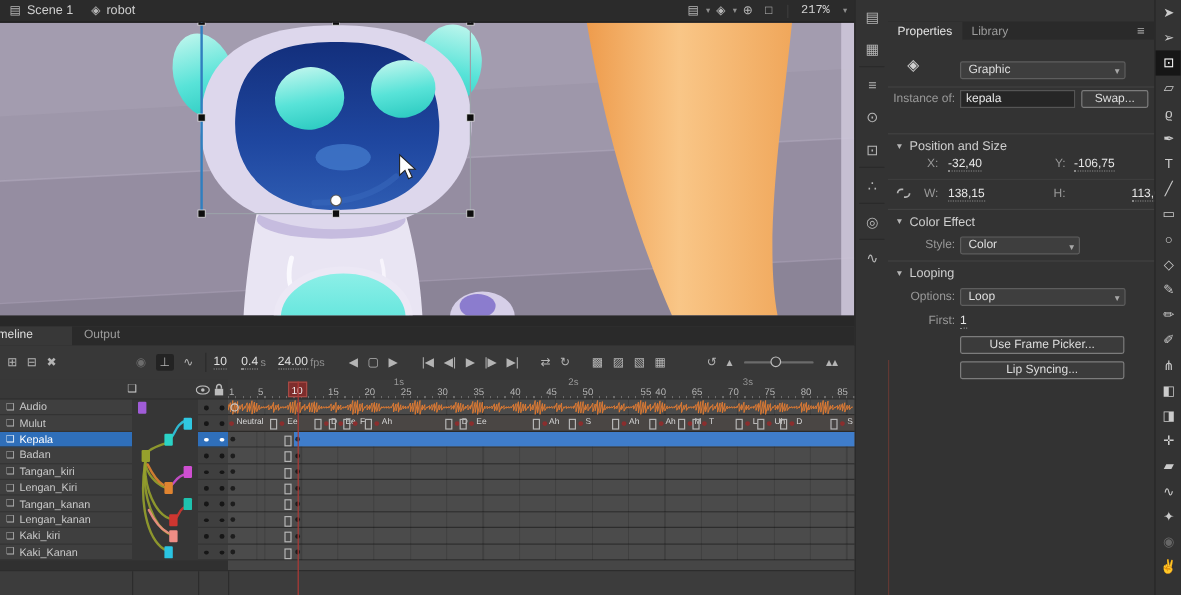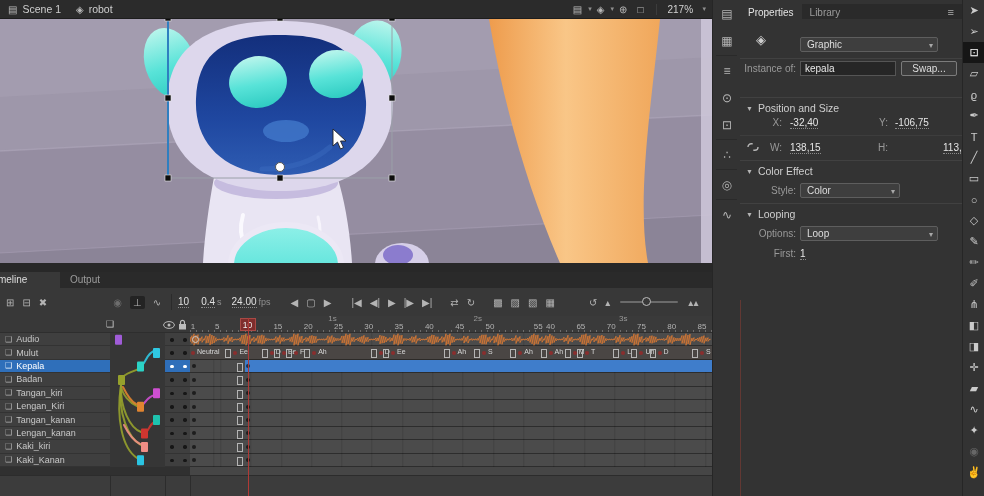--- a/index.html
+++ b/index.html
@@ -6,30 +6,30 @@
   body{font-family:"Liberation Sans",sans-serif;-webkit-font-smoothing:antialiased;}
   .app{position:relative;width:984px;height:496px;background:#333;overflow:hidden;color:#ccc;font-size:10px;}
   .abs{position:absolute;}
   
   #edit-bar{left:0;top:0;width:712px;height:19px;background:#2b2b2b;border-bottom:1px solid #1d1d1d;display:flex;align-items:center;box-sizing:border-box;}
   #edit-bar .crumb{color:#cfcfcf;font-size:10.5px;margin-right:10px;}
   #edit-bar .icn{color:#b8b8b8;font-size:10px;margin:0 5px;}
   #edit-bar .chev{color:#8f8f8f;font-size:7px;margin-left:1px;}
   #eb-right{margin-left:auto;display:flex;align-items:center;padding-right:6px;}
   #zoom-box{display:flex;align-items:center;border-left:1px solid #3c3c3c;padding-left:10px;margin-left:8px;}
-  #zoom-box .zv{color:#d2d2d2;font-size:10px;width:34px;}
+  #zoom-box .zv{color:#d2d2d2;font-size:10px;width:34px;font-family:Liberation Mono, monospace;}
   
   #stage{left:0;top:19px;}
   #canvas-gap{left:0;top:263px;width:712px;height:9px;background:#282828;}
   
   #panel-strip{left:712px;top:0;width:28px;height:496px;background:#333;border-left:1px solid #262626;box-sizing:border-box;}
   #panel-strip .pi{width:28px;height:27px;display:flex;align-items:center;justify-content:center;color:#b5b5b5;font-size:12px;}
   #panel-strip .sep{height:1px;background:#2a2a2a;margin:1px 3px;}
   
-  #properties{left:740px;top:4px;width:222px;height:376px;background:#333;}
+  #properties{left:740px;top:18px;width:222px;height:376px;background:#333;}
   #prop-tabs{position:absolute;left:0;top:0;width:222px;height:15px;background:#2a2a2a;display:flex;align-items:center;}
   .ptab{padding:1px 8px 0 8px;font-size:10px;color:#9c9c9c;height:15px;line-height:15px;}
   .ptab.active{background:#333;color:#e4e4e4;}
   #prop-menu{margin-left:auto;color:#b0b0b0;font-size:11px;padding-right:8px;}
   .divider{position:absolute;left:0;width:222px;height:1px;background:#414141;}
   .plabel{position:absolute;color:#999;font-size:10px;text-align:right;}
   .pvalue{position:absolute;color:#e6e6e6;font-size:10px;border-bottom:1px dotted #8a8a8a;padding-bottom:0px;}
   .sect-h{position:absolute;left:6px;color:#cfcfcf;font-size:10.5px;}
   .sect-h .tri{color:#b5b5b5;font-size:7px;margin-right:5px;vertical-align:1px;}
   .dd{position:absolute;height:15px;background:#3e3e3e;border:1px solid #5e5e5e;border-radius:2px;color:#dedede;font-size:10px;line-height:14px;padding-left:6px;box-sizing:border-box;}
@@ -241,20 +241,22 @@
     </div>
     <div class="divider" style="top:199px;"></div>
 
     <div class="sect-h" style="top:204px;"><span class="tri">▼</span><span>Looping</span></div>
     <div class="plabel" style="left:6px;top:224px;width:50px;">Options:</div>
     <div class="dd" style="left:60px;top:222px;width:138px;">
       <span>Loop</span><span class="chev">▾</span>
     </div>
     <div class="plabel" style="left:16px;top:244px;width:40px;">First:</div>
     <div class="pvalue" style="left:60px;top:244px;">1</div>
+    <div class="btn" style="left:60px;top:262px;width:137px;">Use Frame Picker...</div>
+    <div class="btn" style="left:60px;top:283px;width:137px;">Lip Syncing...</div>
   </div>
   <div id="prop-edge" class="abs"></div>
 
   <div id="tool-column" class="abs">
       <div class="tool">➤</div>
       <div class="tool">➢</div>
       <div class="tool active">⊡</div>
       <div class="tool">▱</div>
       <div class="tool">ϱ</div>
       <div class="tool">✒</div>

